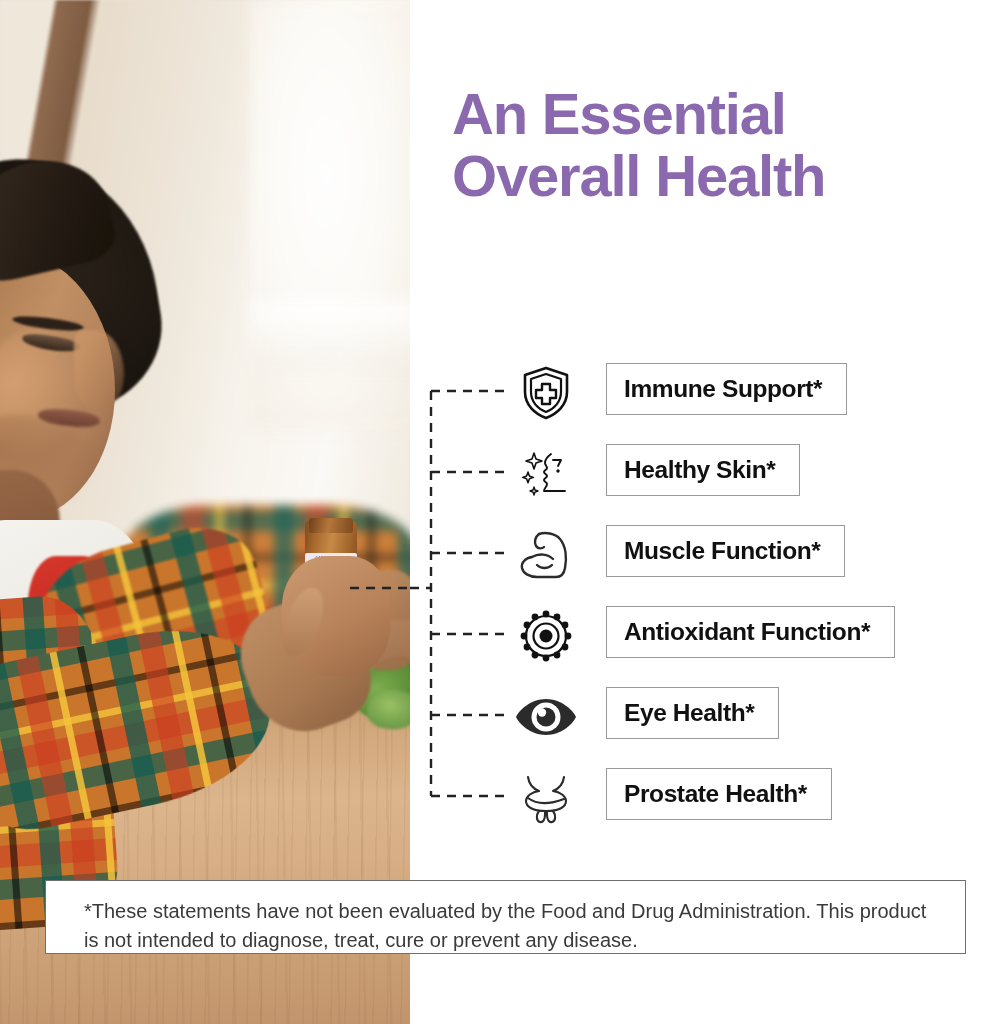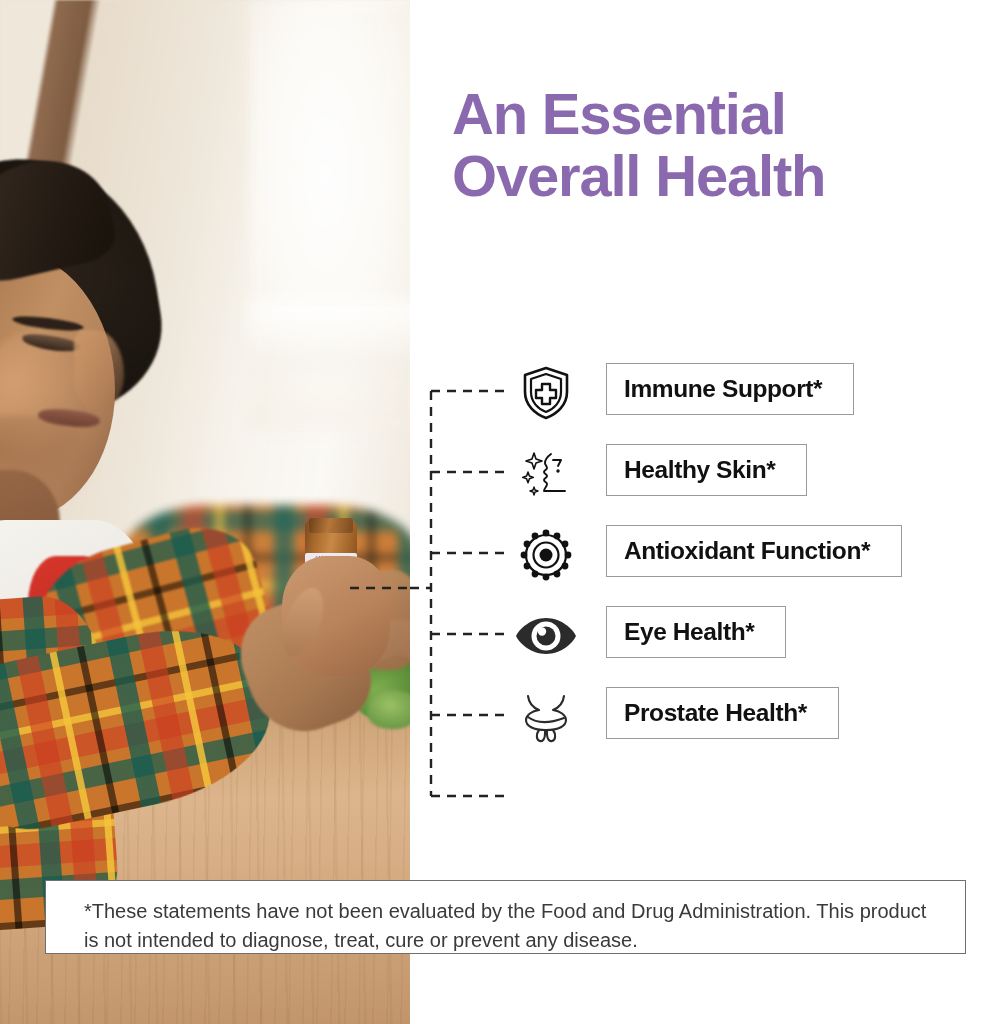--- a/index.html
+++ b/index.html
@@ -346,21 +346,21 @@
   .benefit-icon svg { display: block; }
   .benefit-box {
     position: absolute;
     left: 196px;
     top: -2px;
     height: 52px;
     border: 1px solid #9a9a9a;
     background: #ffffff;
     display: inline-flex;
     align-items: center;
-    padding: 0 31px 0 17px;
+    padding: 0 24px 0 17px;
     box-sizing: border-box;
   }
   .benefit-label {
     font-size: 24.5px;
     font-weight: bold;
     color: #111111;
     letter-spacing: -0.4px;
     white-space: nowrap;
     line-height: 1;
   }
@@ -492,20 +492,33 @@
             <path d="M14 5 L16 11 L22 13 L16 15 L14 21 L12 15 L6 13 L12 11 Z" stroke-width="1.6" stroke-linejoin="round"></path>
             <path d="M8 24 L9.4 28 L13.4 29.4 L9.4 30.8 L8 34.8 L6.6 30.8 L2.6 29.4 L6.6 28 Z" stroke-width="1.5" stroke-linejoin="round"></path>
             <path d="M14 39 L15 42 L18 43 L15 44 L14 47 L13 44 L10 43 L13 42 Z" stroke-width="1.4" stroke-linejoin="round"></path>
           </svg>
         </div>
         <div class="benefit-box">
           <span class="benefit-label">Healthy Skin*</span>
         </div>
       </div>
 
+      <div class="benefit-row">
+        <div class="benefit-icon">
+          <svg width="58" height="50" viewBox="0 0 58 50" fill="none" stroke="#2b2b2b" stroke-width="2.4">
+            <path d="M22 4 C28 2 38 3 43 9 C49 16 50 28 48 38 C47 44 44 47 39 47 L20 47 C12 47 6 43 5 38 C4 33 8 28 15 27" stroke-linecap="round" stroke-linejoin="round"></path>
+            <path d="M22 4 C18 7 17 12 19 16 C21 19 25 19 27 17" stroke-linecap="round" stroke-linejoin="round"></path>
+            <path d="M15 27 C22 23 31 24 36 29" stroke-linecap="round"></path>
+            <path d="M20 35 C24 39 31 39 35 35" stroke-linecap="round"></path>
+          </svg>
+        </div>
+        <div class="benefit-box">
+          <span class="benefit-label">Muscle Function*</span>
+        </div>
+      </div>
 
       <div class="benefit-row">
         <div class="benefit-icon">
           <svg width="54" height="54" viewBox="0 0 54 54" fill="none" stroke="#111" stroke-width="2.2">
             <circle cx="27" cy="27" r="20"></circle>
             <circle cx="27" cy="27" r="12.5"></circle>
             <circle cx="27" cy="27" r="6.5" fill="#111" stroke="none"></circle>
             <g fill="#111" stroke="none">
               <circle cx="27" cy="5" r="3.4"></circle>
               <circle cx="38" cy="8" r="3.4"></circle>

